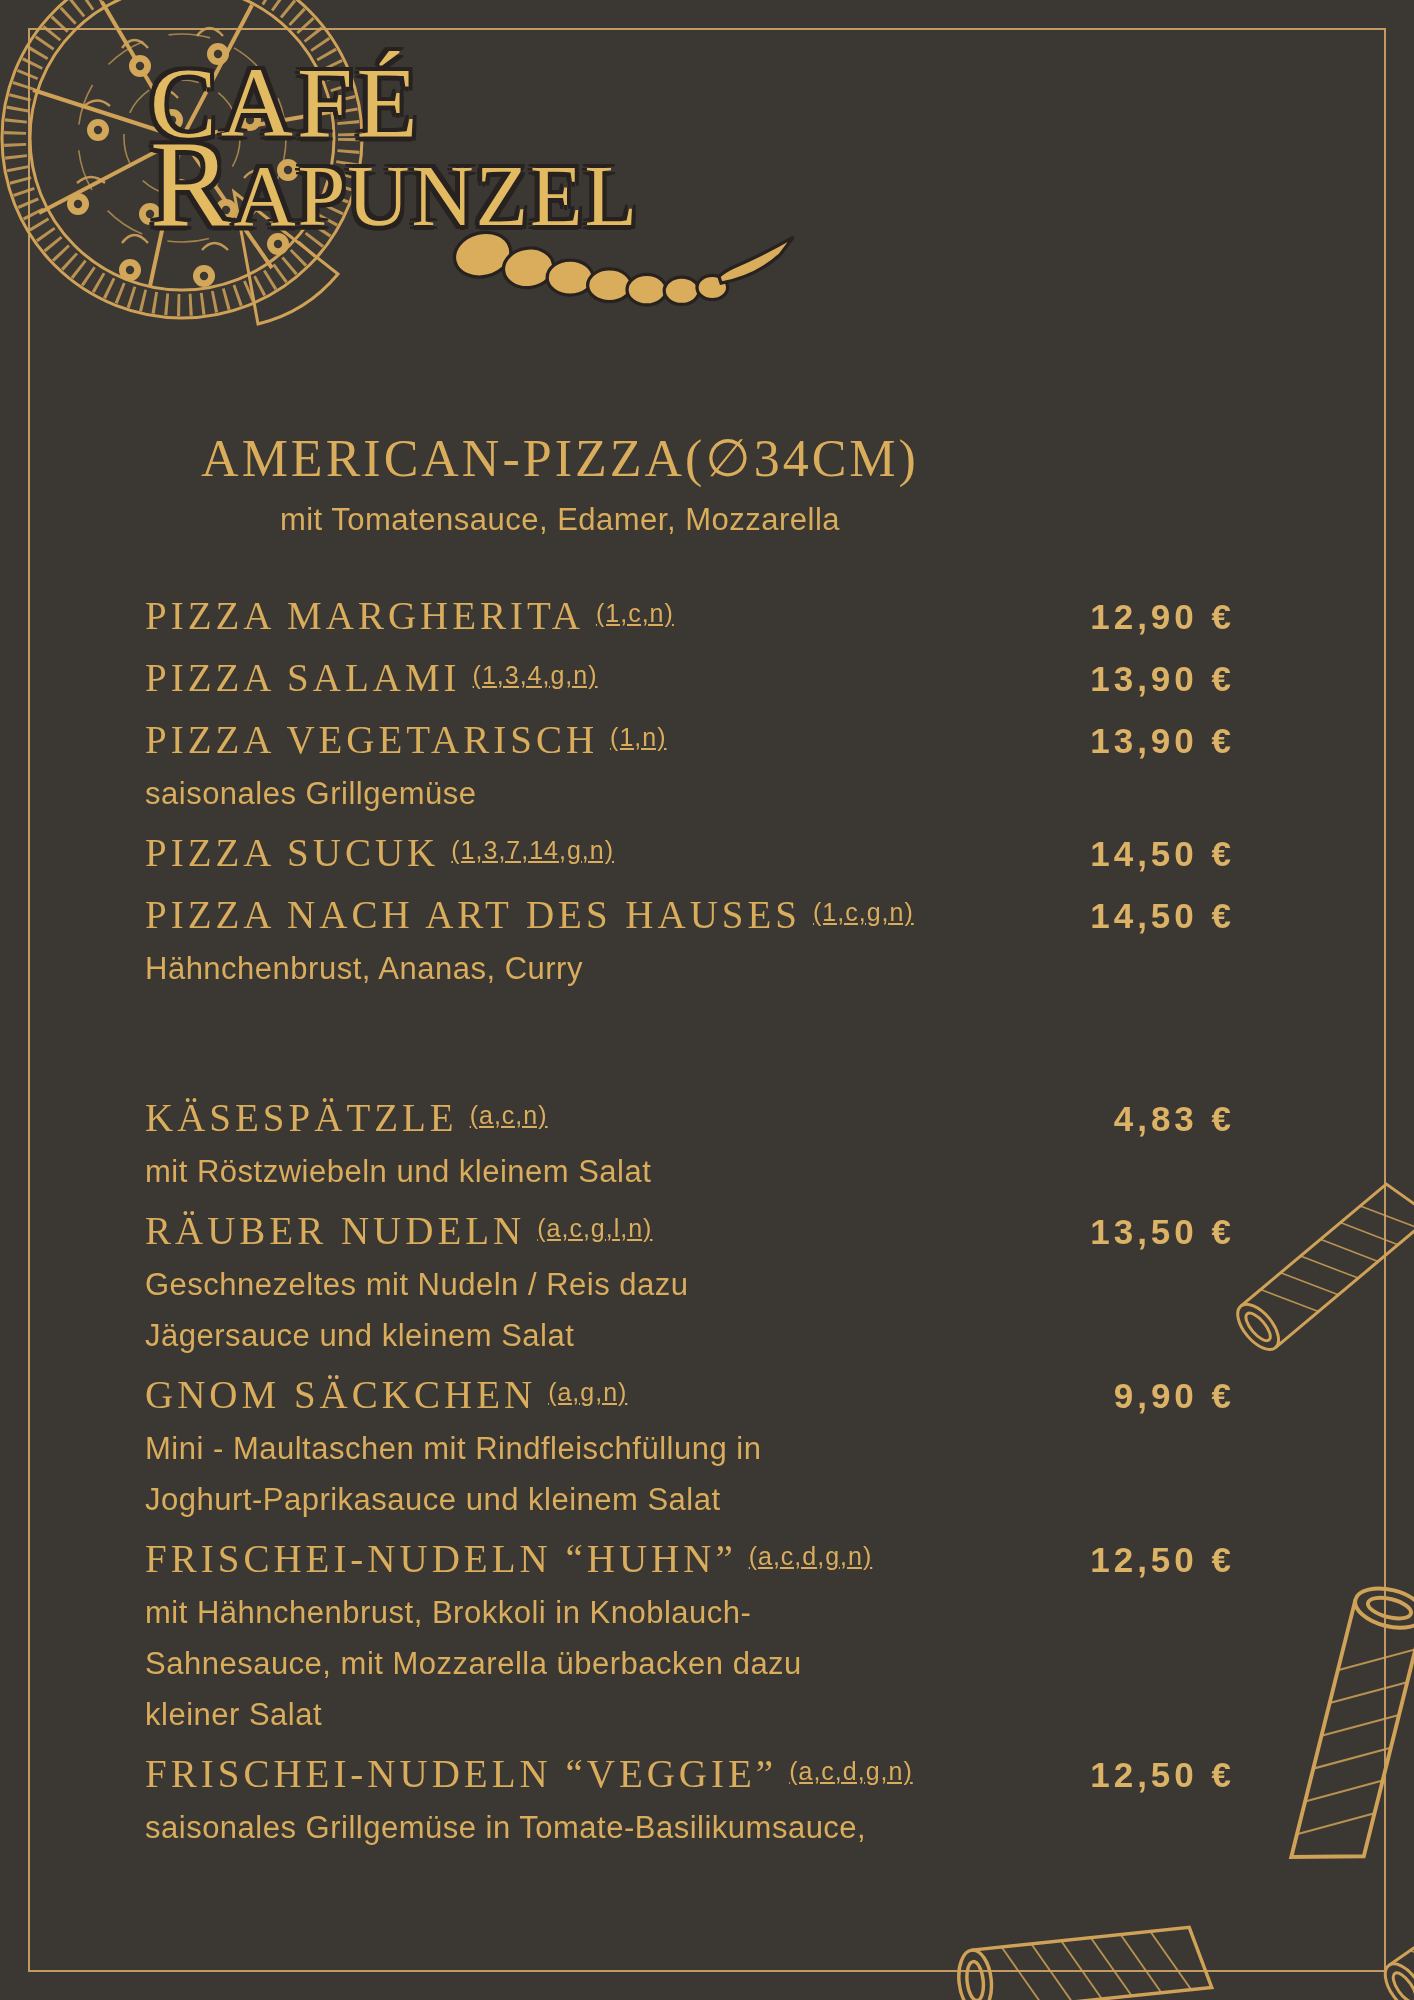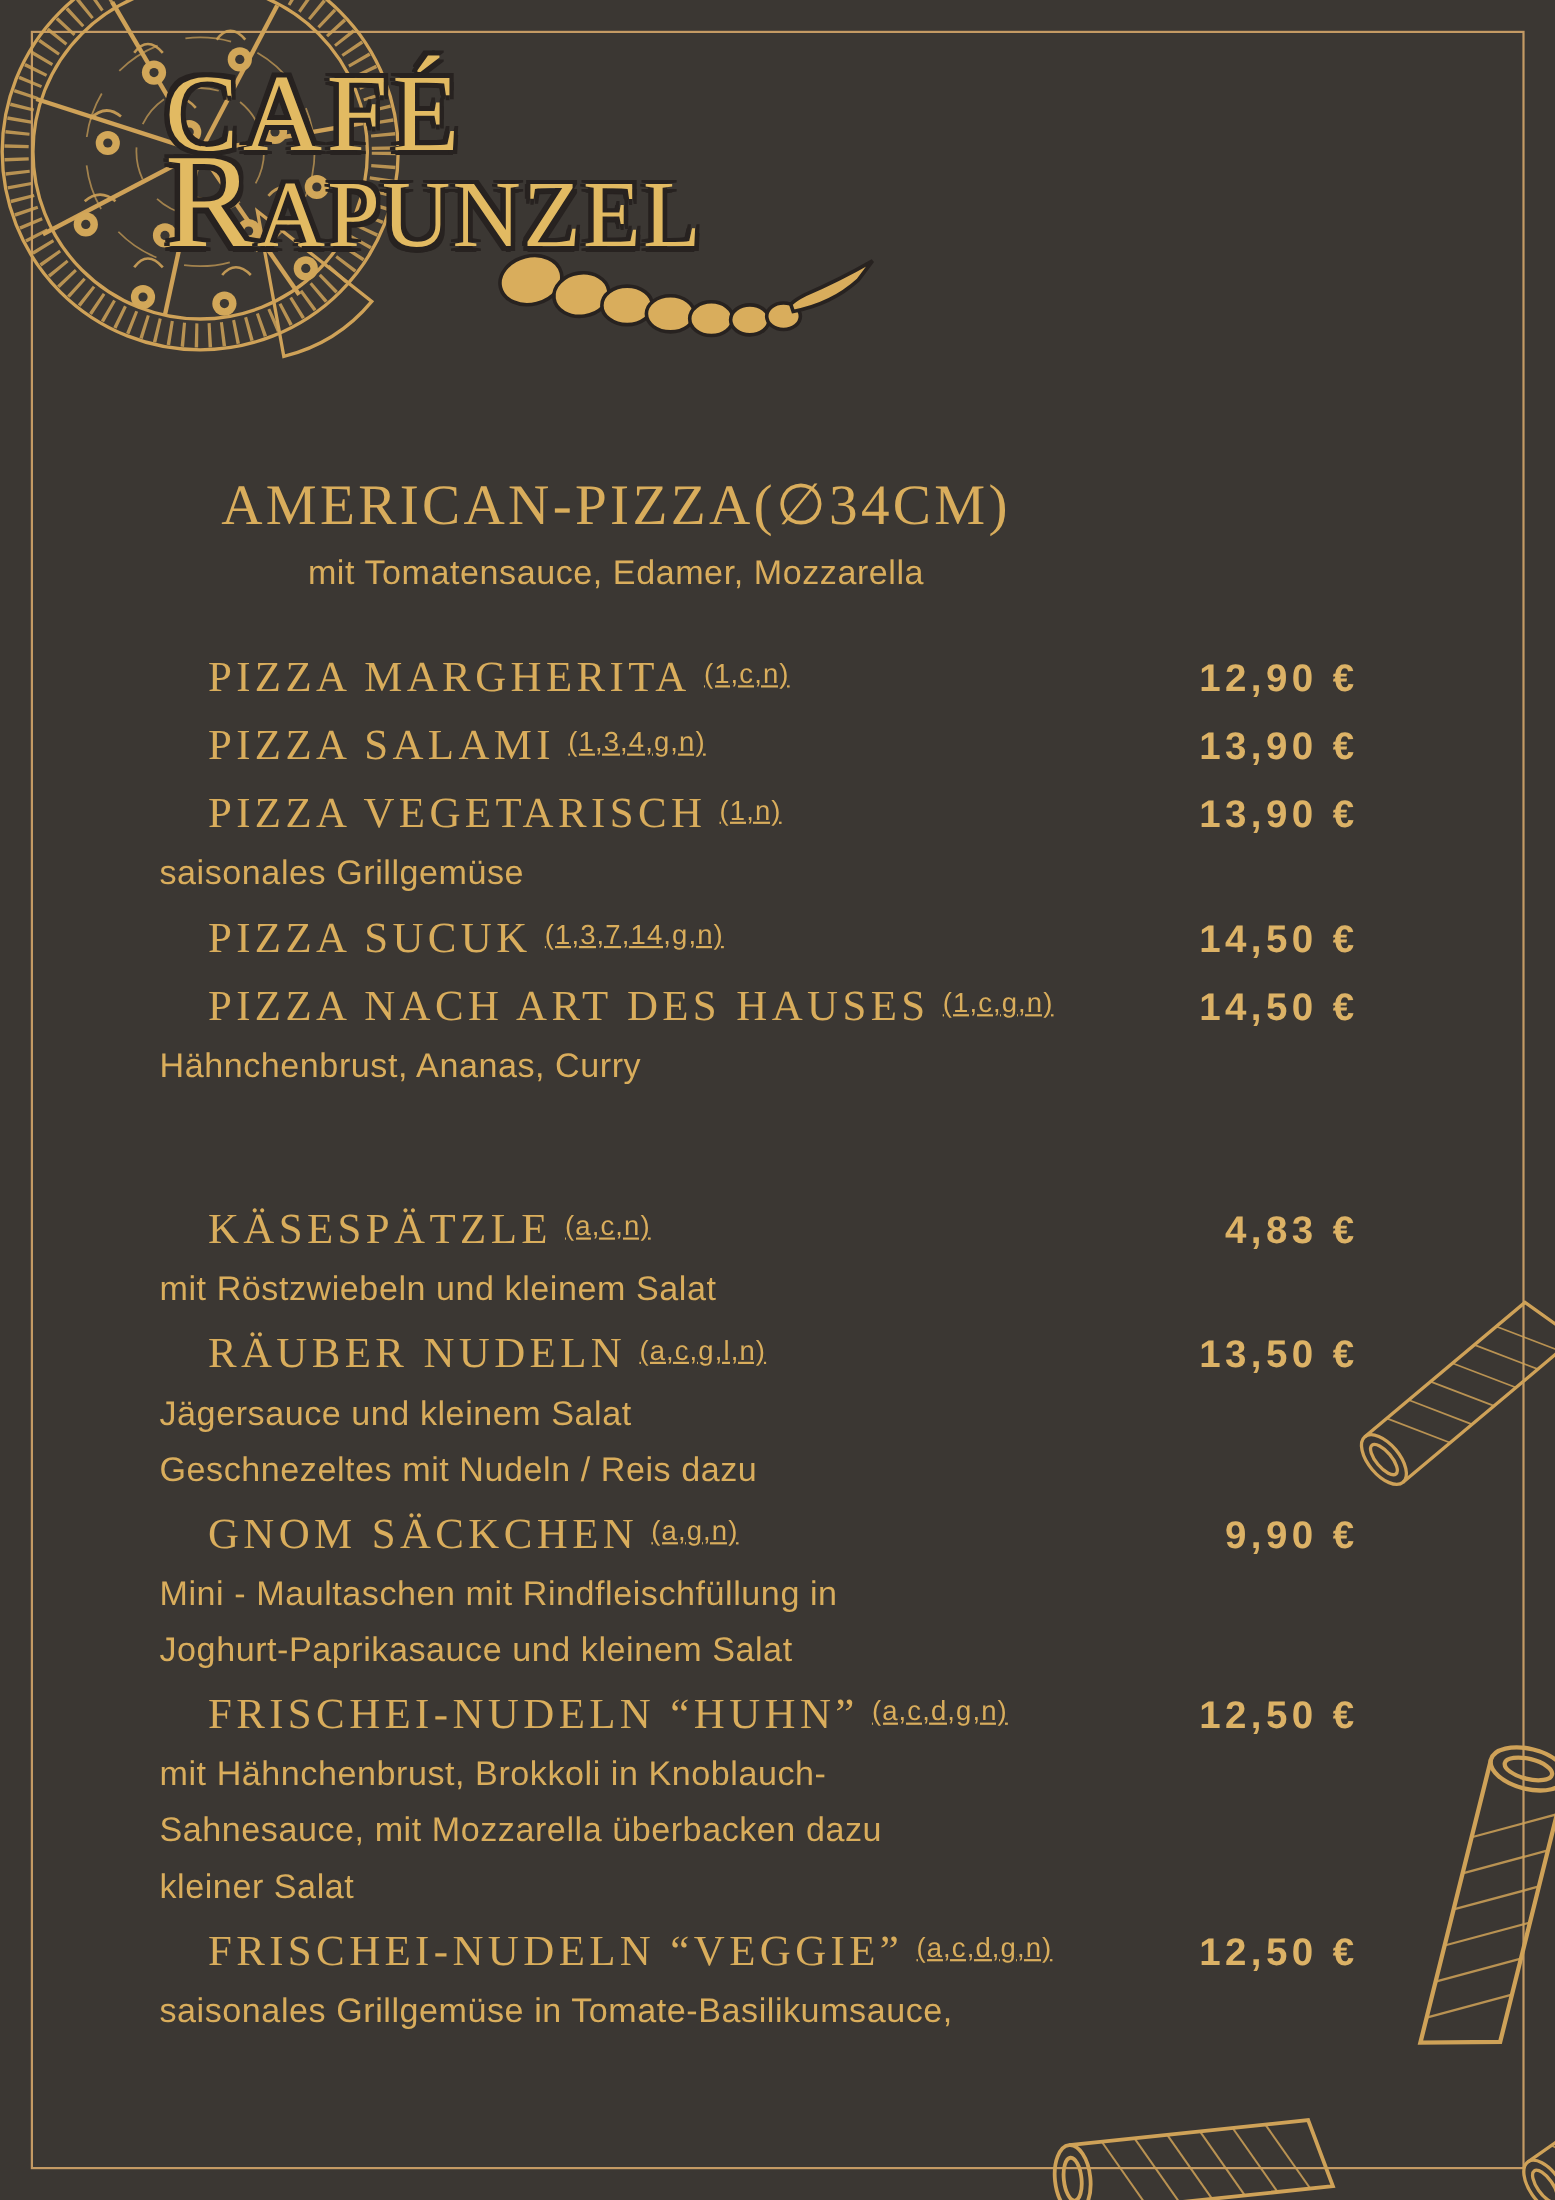--- a/index.html
+++ b/index.html
@@ -43,21 +43,21 @@
     font-family:"Liberation Serif","DejaVu Serif",serif;font-weight:normal;
     font-size:52px;letter-spacing:3px;color:var(--gold);white-space:nowrap;
   }
   .subtitle{
     margin-top:14px;font-size:31px;letter-spacing:.5px;color:var(--gold);
   }
   
   .menu{position:absolute;left:145px;top:588px;width:1090px;}
   .item{margin-bottom:6px;}
   .item.gap-before{margin-top:96px;}
-  .row{display:flex;align-items:baseline;margin-left:44px;}
+  .row{display:flex;align-items:baseline;}
   .name{
     font-family:"Liberation Serif","DejaVu Serif",serif;
     font-size:39px;line-height:56px;letter-spacing:4px;color:var(--gold);white-space:nowrap;
   }
   .allergens{
     font-size:25px;letter-spacing:1px;color:var(--gold);
     margin-left:12px;position:relative;top:-7px;white-space:nowrap;text-decoration:underline;
   }
   .price{
     margin-left:auto;font-weight:bold;font-size:35px;letter-spacing:4px;
@@ -220,22 +220,22 @@
       </div>
   </div>
 
   <div class="item">
     <div class="row">
       <span class="name">RÄUBER NUDELN</span>
       <span class="allergens">(a,c,g,l,n)</span>
       <span class="price">13,50 €</span>
     </div>
     <div>
+        <div class="desc-line">Geschnezeltes mit Nudeln / Reis dazu</div>
         <div class="desc-line">Jägersauce und kleinem Salat</div>
-        <div class="desc-line">Geschnezeltes mit Nudeln / Reis dazu</div>
       </div>
   </div>
 
   <div class="item">
     <div class="row">
       <span class="name">GNOM SÄCKCHEN</span>
       <span class="allergens">(a,g,n)</span>
       <span class="price">9,90 €</span>
     </div>
     <div>

